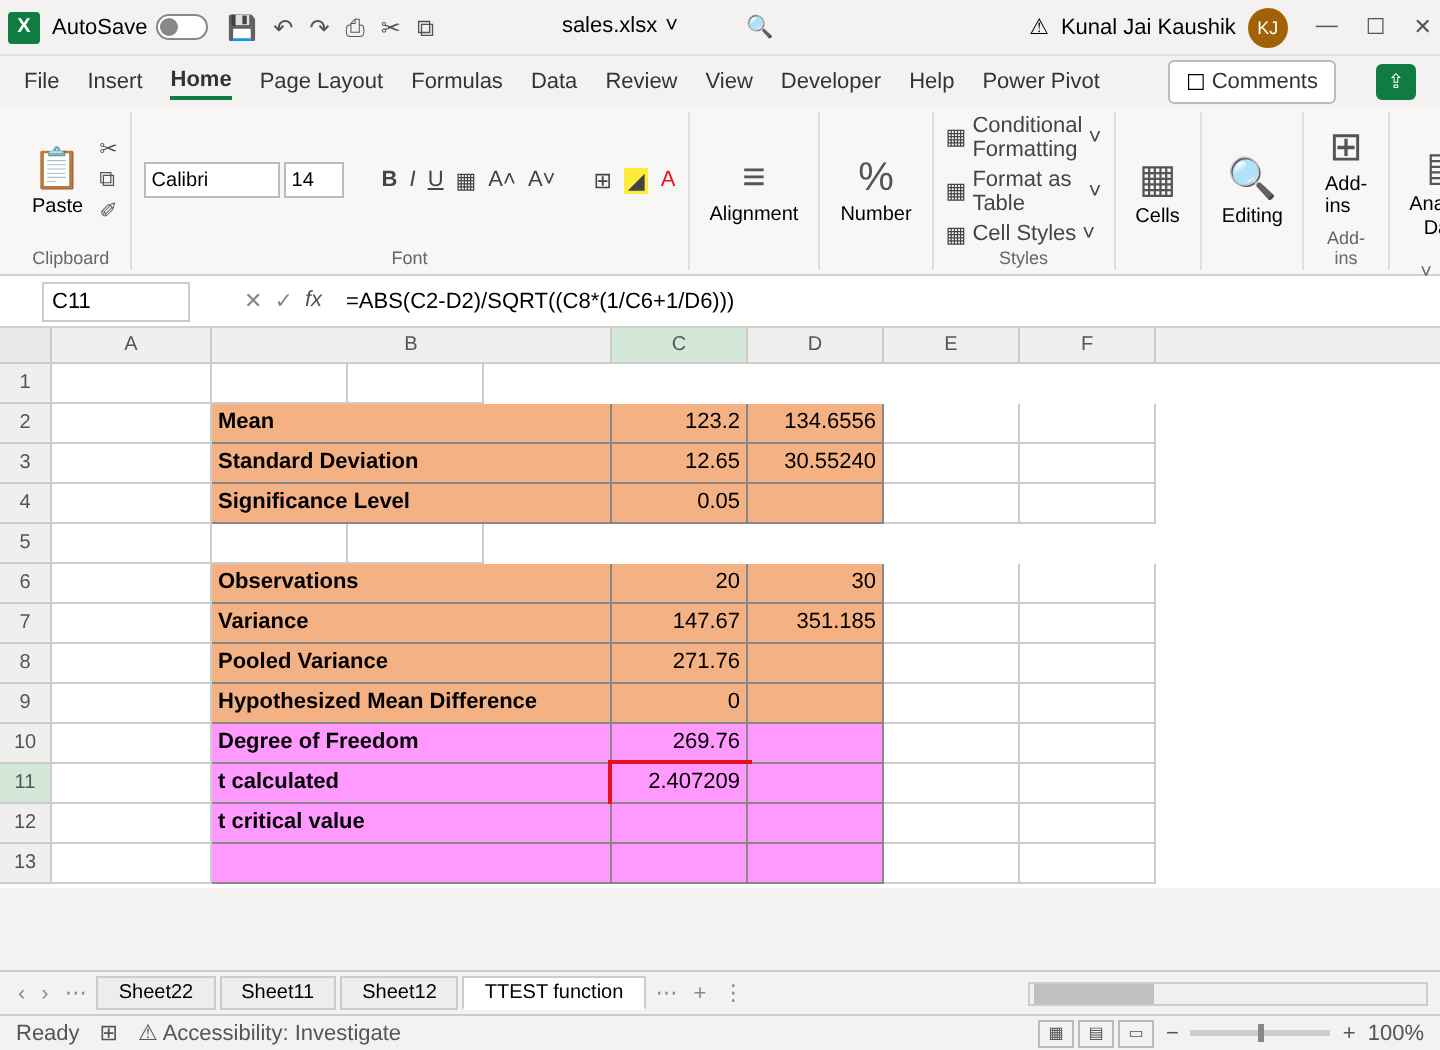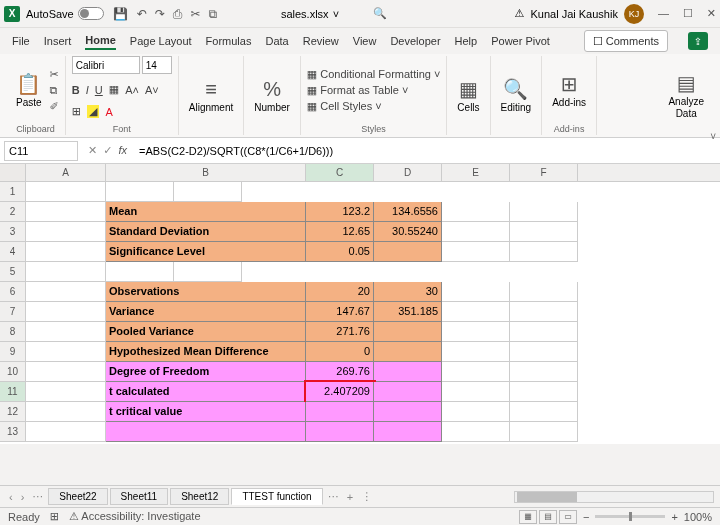--- a/index.html
+++ b/index.html
@@ -4,21 +4,21 @@
 <style>
 *{box-sizing:border-box;margin:0;padding:0;font-family:"Segoe UI",Arial,sans-serif;font-size:11px}
 body{background:#f3f2f1;width:720px;height:525px;overflow:hidden;position:relative}
 .titlebar{height:28px;background:#f3f2f1;display:flex;align-items:center;padding:0 4px;border-bottom:1px solid #e1dfdd}
 .titlebar .xlicon{width:16px;height:16px;background:#107c41;color:#fff;font-size:10px;font-weight:bold;display:flex;align-items:center;justify-content:center;border-radius:2px;margin-right:6px}
 .autosave{display:flex;align-items:center;gap:4px;font-size:10px}
 .toggle{width:26px;height:13px;background:#fff;border:1px solid #888;border-radius:7px;position:relative}
 .toggle::after{content:"";position:absolute;left:1px;top:1px;width:9px;height:9px;background:#888;border-radius:50%}
 .qat{display:flex;align-items:center;gap:8px;margin-left:10px}
 .qat span{color:#555;cursor:pointer;font-size:12px}
-.fname{margin-left:auto;margin-right:auto;display:flex;align-items:center;gap:4px}
+.fname{margin-left:auto;margin-right:auto;display:flex;align-items:flex-start;gap:4px}
 .user{display:flex;align-items:center;gap:6px;margin-left:auto}
 .avatar{width:20px;height:20px;background:#a16207;color:#fff;border-radius:50%;display:flex;align-items:center;justify-content:center;font-size:9px;font-weight:normal}
 .winbtns{display:flex;gap:14px;margin-left:14px;color:#555}
 .tabs{height:26px;display:flex;align-items:center;gap:14px;padding:0 12px;background:#f3f2f1}
 .tabs span{font-size:11px;color:#333;cursor:pointer;padding:2px 0}
 .tabs .active{font-weight:600;border-bottom:2px solid #107c41}
 .comments-btn{margin-left:auto;border:1px solid #bbb;padding:2px 8px;border-radius:3px;background:#fff;display:flex;align-items:center;gap:3px}
 .sharebtn{width:20px;height:18px;background:#107c41;border-radius:3px;margin-left:6px;display:flex;align-items:center;justify-content:center;color:#fff;font-size:10px}
 .ribbon{height:84px;background:#f8f7f6;border-bottom:1px solid #d0d0d0;display:flex;padding:2px 6px}
 .rgroup{display:flex;flex-direction:column;padding:0 6px;border-right:1px solid #e1dfdd}
@@ -30,21 +30,21 @@
 .bigbtn .lbl{font-size:10px}
 .smallbtns{display:flex;flex-direction:column;gap:3px;font-size:11px;color:#555}
 .fontrow{display:flex;gap:2px;align-items:center}
 .fontname{width:68px;height:18px;border:1px solid #bbb;background:#fff;padding:0 3px;font-size:10px}
 .fontsize{width:30px;height:18px;border:1px solid #bbb;background:#fff;padding:0 3px;font-size:10px}
 .fontbtns{display:flex;gap:6px;align-items:center;font-size:11px;color:#444}
 .stylesrow{display:flex;flex-direction:column;gap:3px;font-size:10px;color:#444}
 .stylesrow .srow{display:flex;align-items:center;gap:3px}
 .collapse{position:absolute;right:4px;top:131px;color:#666;font-size:10px;cursor:pointer}
 .fbar{height:26px;background:#fff;border-bottom:1px solid #d0d0d0;display:flex;align-items:center}
-.namebox{width:74px;height:20px;border:1px solid #ccc;margin:0 4px;padding:0 4px;display:flex;align-items:center;background:#fff}
+.namebox{width:74px;height:20px;border:1px solid #ccc;margin:0 21px;padding:0 4px;display:flex;align-items:center;background:#fff}
 .fxbtns{display:flex;gap:6px;color:#888;padding:0 6px}
 .fxbtns .fx{font-style:italic;color:#555}
 .formula{flex:1;padding:0 6px}
 .grid{background:#fff;height:280px;overflow:hidden;position:relative}
 .ghead{display:flex;height:18px;background:#f0efee;border-bottom:1px solid #ccc}
 .ghead .corner{width:26px;border-right:1px solid #ccc;background:#eceae8}
 .ghead .col{border-right:1px solid #ccc;text-align:center;line-height:17px;font-size:10px;color:#555;background:#f0efee}
 .ghead .col.sel{background:#d4e8d9}
 .colA{width:80px}.colB{width:200px}.colC{width:68px}.colD{width:68px}.colE{width:68px}.colF{width:68px}
 .grow{display:flex;height:20px}
@@ -130,21 +130,21 @@
         </div>
       <div class="smallbtns">
           <span>✂</span>
           <span>⧉</span>
           <span>✐</span>
         </div>
     </div>
     <div class="rglabel">Clipboard</div>
   </div>
   <div class="rgroup">
-    <div class="rgbody" style="flex-direction:column;align-items:flex-start;gap:9px">
+    <div class="rgbody" style="flex-direction:row;align-items:center;gap:19px">
       <div class="fontrow">
         <input class="fontname" value="Calibri" style="">
         <input class="fontsize" value="14" style="">
       </div>
       <div class="fontbtns">
         <b>B</b>
         <i>I</i>
         <u>U</u>
         <span>▦</span>
         <span>A˄</span>

